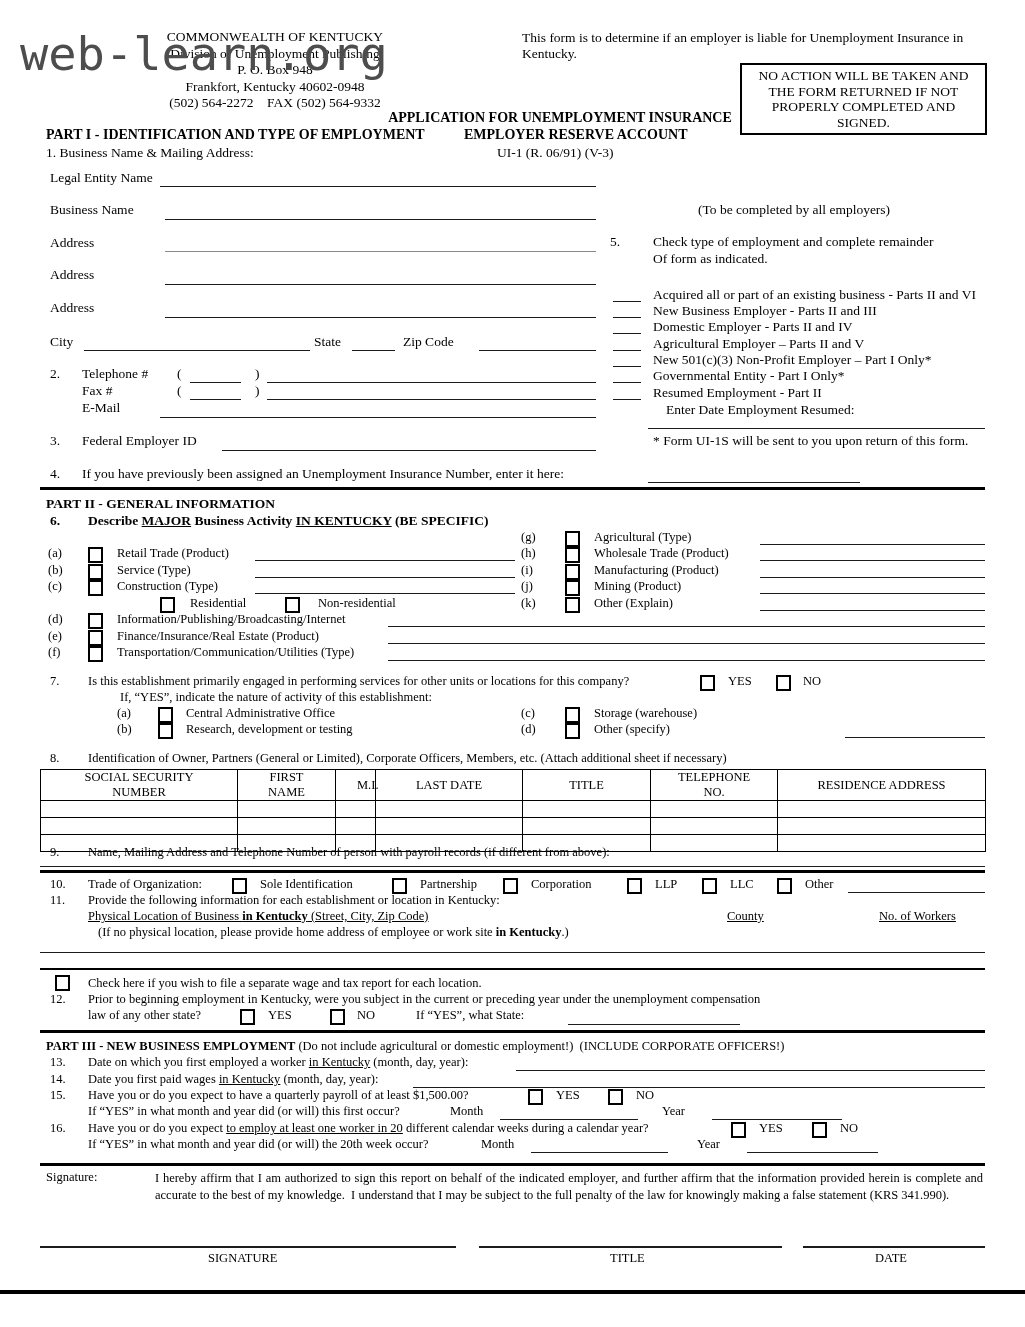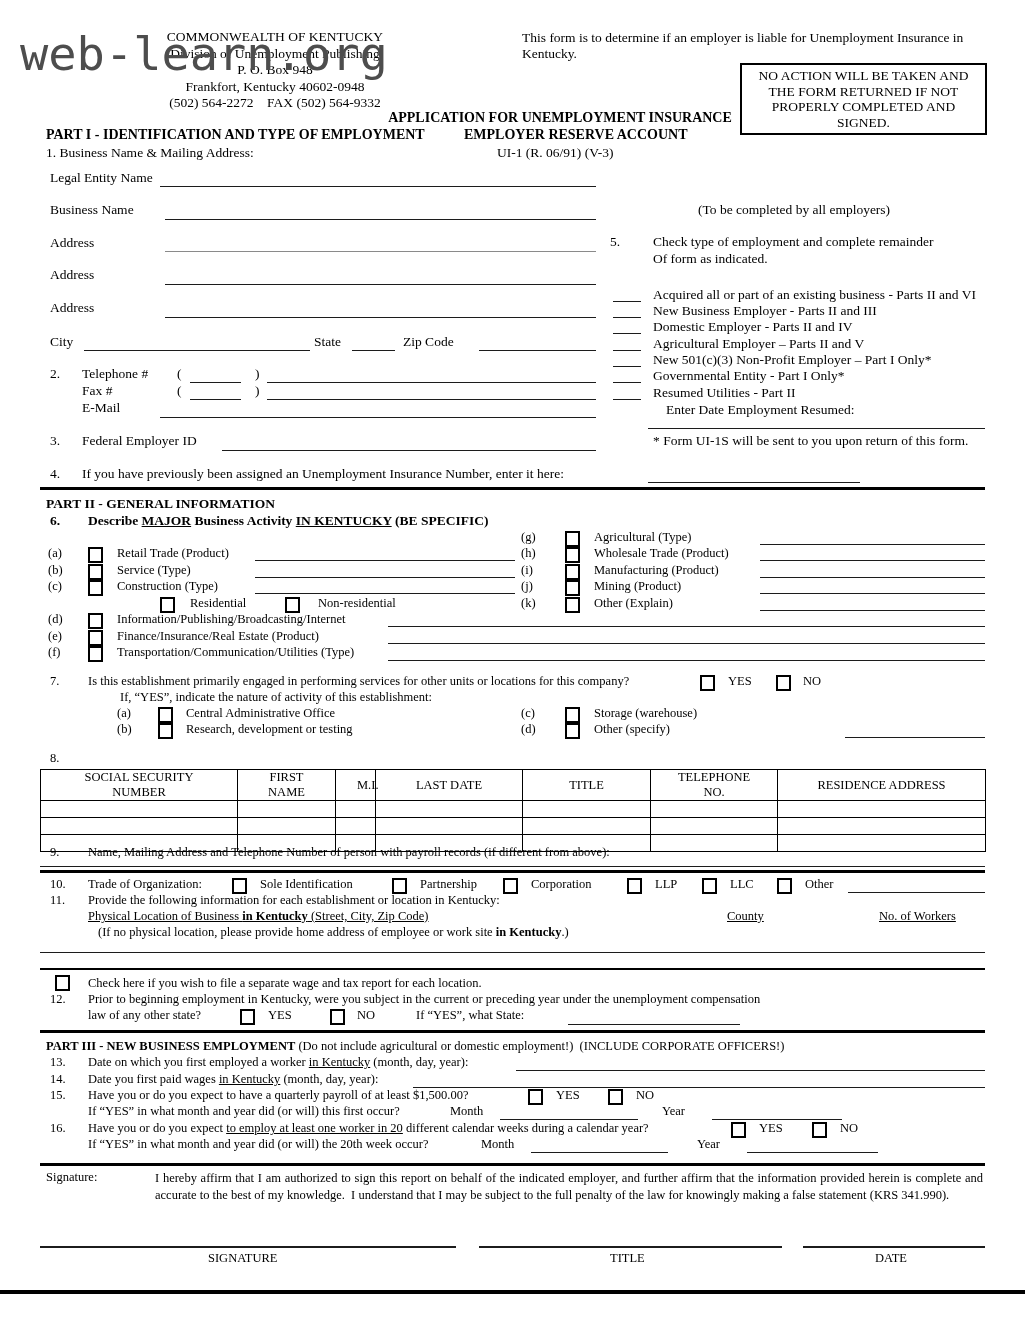--- a/index.html
+++ b/index.html
@@ -113,21 +113,21 @@
   <span class="t" style="left:653px;top:303px">New Business Employer - Parts II and III</span>
   <div class="ln" style="left:613px;top:333px;width:28px"></div>
   <span class="t" style="left:653px;top:319px">Domestic Employer - Parts II and IV</span>
   <div class="ln" style="left:613px;top:350px;width:28px"></div>
   <span class="t" style="left:653px;top:336px">Agricultural Employer – Parts II and V</span>
   <div class="ln" style="left:613px;top:366px;width:28px"></div>
   <span class="t" style="left:653px;top:352px">New 501(c)(3) Non-Profit Employer – Part I Only*</span>
   <div class="ln" style="left:613px;top:382px;width:28px"></div>
   <span class="t" style="left:653px;top:368px">Governmental Entity - Part I Only*</span>
   <div class="ln" style="left:613px;top:399px;width:28px"></div>
-  <span class="t" style="left:653px;top:385px">Resumed Utilities - Part II</span>
+  <span class="t" style="left:653px;top:385px">Resumed Employment - Part II</span>
   <span class="t" style="left:666px;top:402px">Enter Date Employment Resumed:</span>
   <div class="ln" style="left:648px;top:428px;width:337px"></div>
   <span class="t" style="left:653px;top:433px">* Form UI-1S will be sent to you upon return of this form.</span>
 
   <div class="bar" style="left:40px;top:487px;width:945px;height:3px"></div>
 
   <div class="t b" style="left:46px;top:496px">PART II - GENERAL INFORMATION</div>
   <span class="t b" style="left:50px;top:513px">6.</span>
   <span class="t b" style="left:88px;top:513px"><span>Describe </span><span class="u">MAJOR</span><span> Business Activity </span><span class="u">IN KENTUCKY</span><span> (BE SPECIFIC)</span></span>
 
@@ -208,20 +208,21 @@
 
   <span class="t s" style="left:117px;top:722px">(b)</span>
   <span class="cb" style="left:158px;top:723px"></span>
   <span class="t s" style="left:186px;top:722px">Research, development or testing</span>
   <span class="t s" style="left:521px;top:722px">(d)</span>
   <span class="cb" style="left:565px;top:723px"></span>
   <span class="t s" style="left:594px;top:722px">Other (specify)</span>
   <div class="ln" style="left:845px;top:737px;width:140px"></div>
 
   <span class="t s" style="left:50px;top:751px">8.</span>
+  <span class="t s" style="left:88px;top:751px">Identification of Owner, Partners (General or Limited), Corporate Officers, Members, etc. (Attach additional sheet if necessary)</span>
 
   <table class="officers">
     <colgroup>
       <col style="width:197px">
         <col style="width:98px">
         <col style="width:40px">
         <col style="width:147px">
       <col style="width:128px">
         <col style="width:127px">
         <col style="width:208px">

